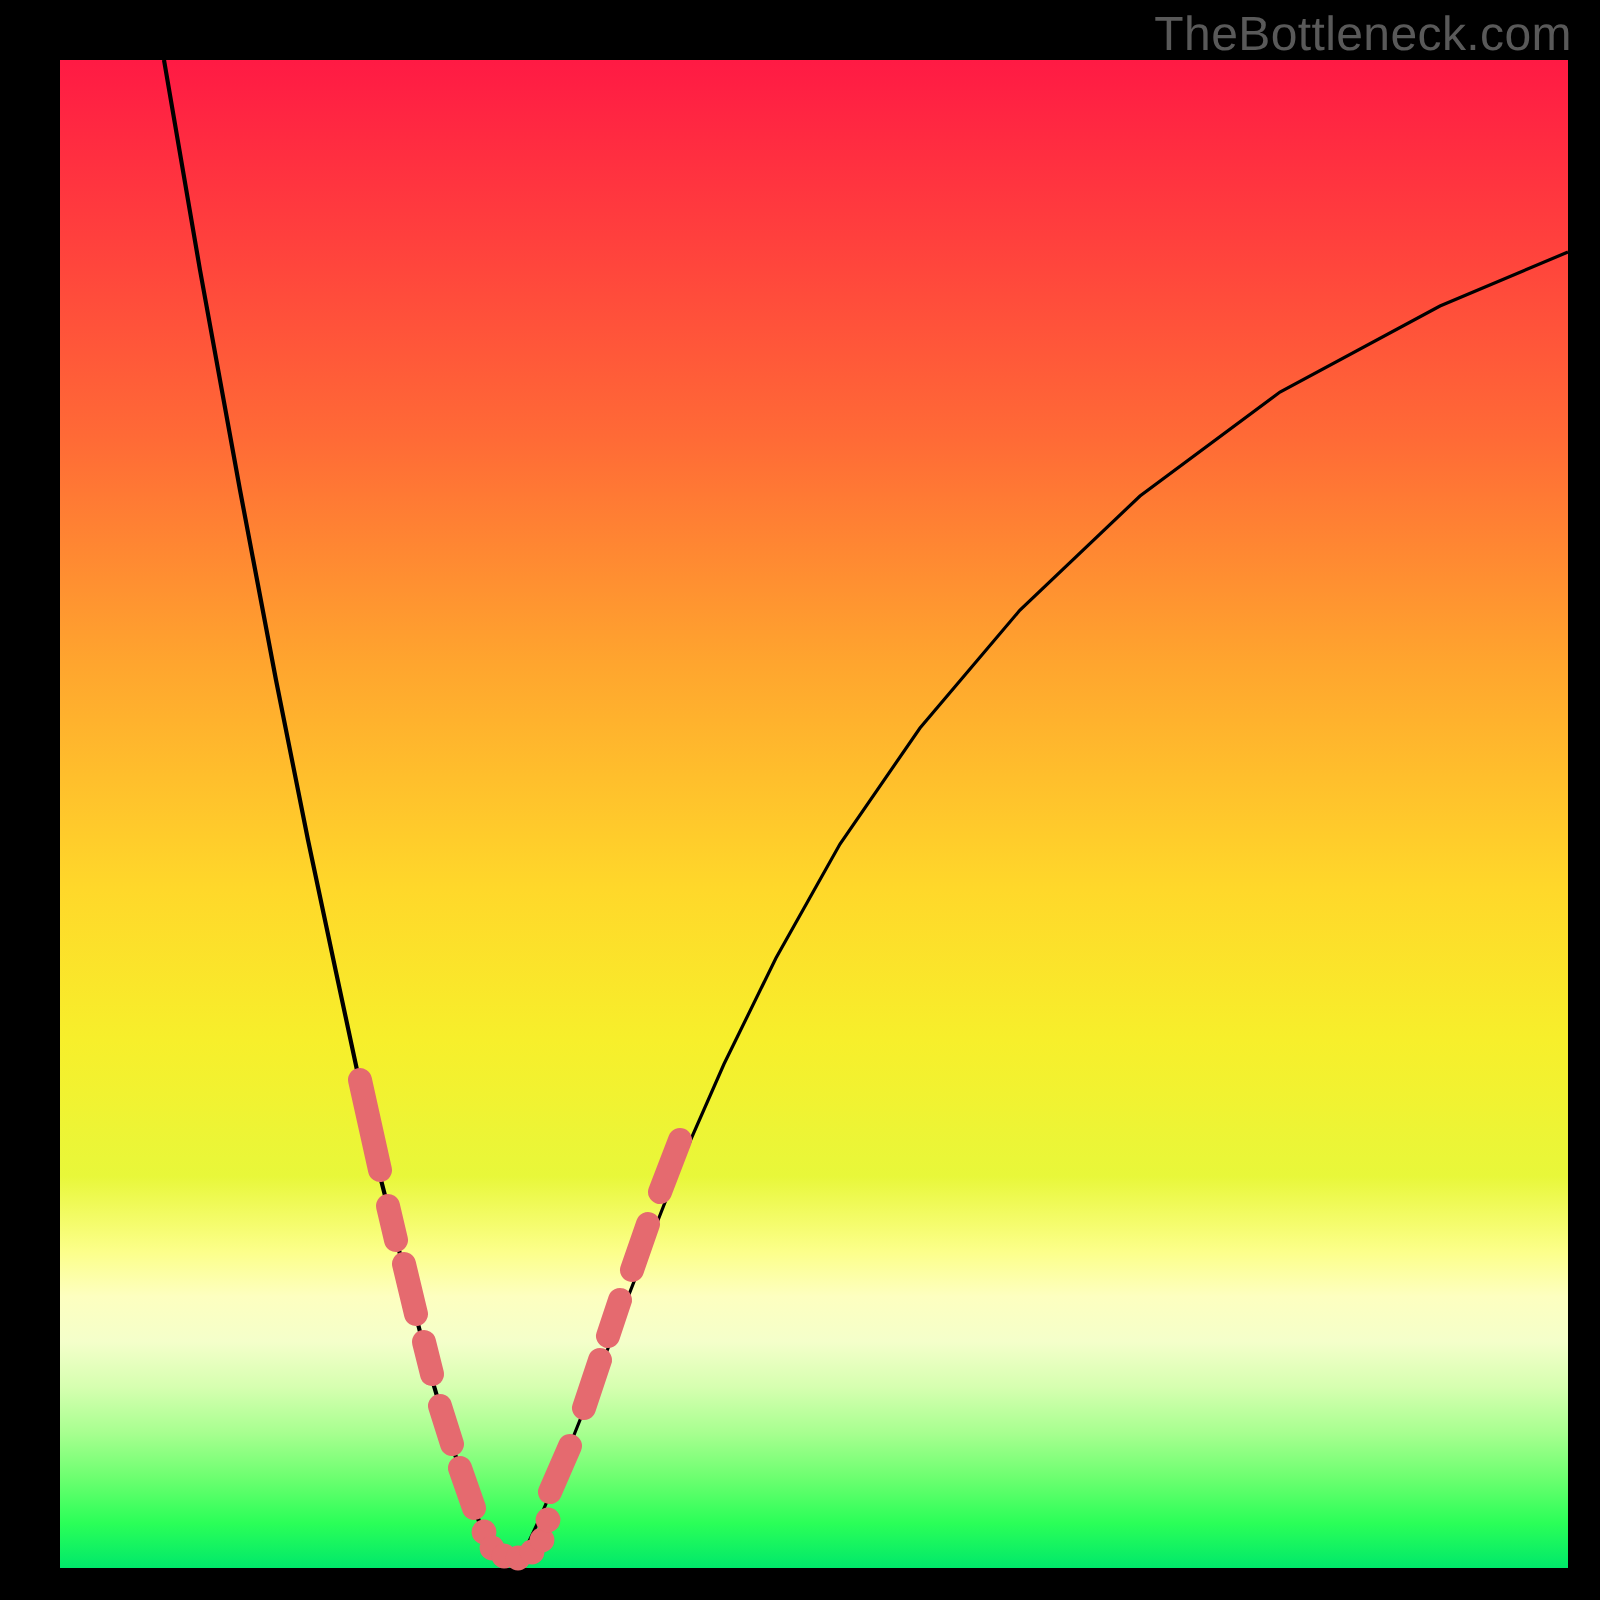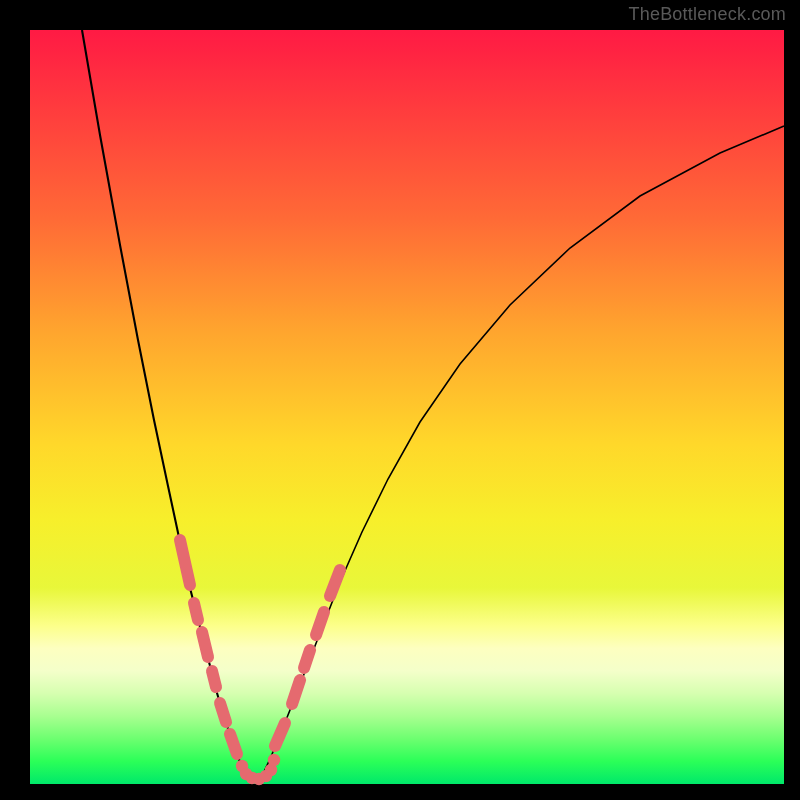--- a/index.html
+++ b/index.html
@@ -41,21 +41,21 @@
       #6dff70 94%,
       #2bff58 97%,
       #00e86a 100%
     );
   }
   .watermark {
     position: absolute;
     top: 4px;
     right: 14px;
     color: #595959;
-    font-size: 18px;
+    font-size: 24px;
     letter-spacing: 0.2px;
     font-weight: 400;
     user-select: none;
   }
   svg.curve {
     position: absolute;
     left: 0;
     top: 0;
     width: 754px;
     height: 754px;

